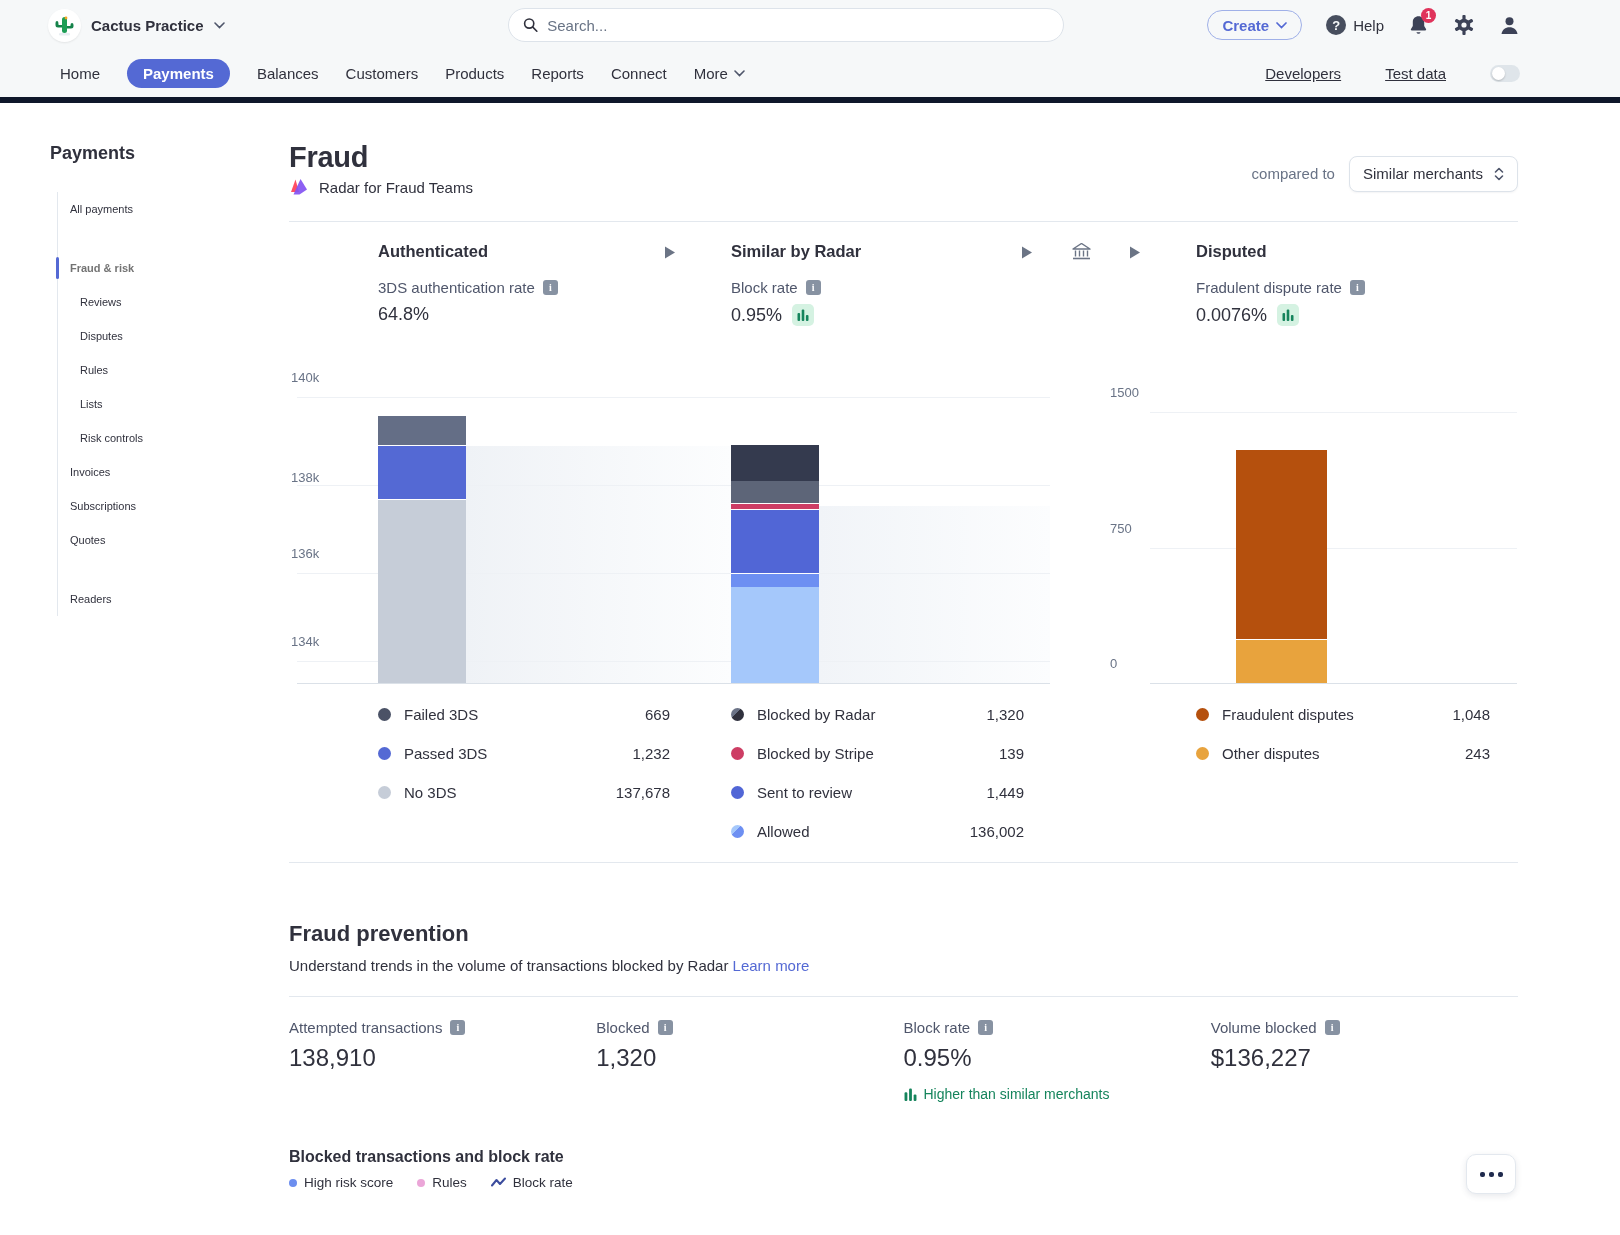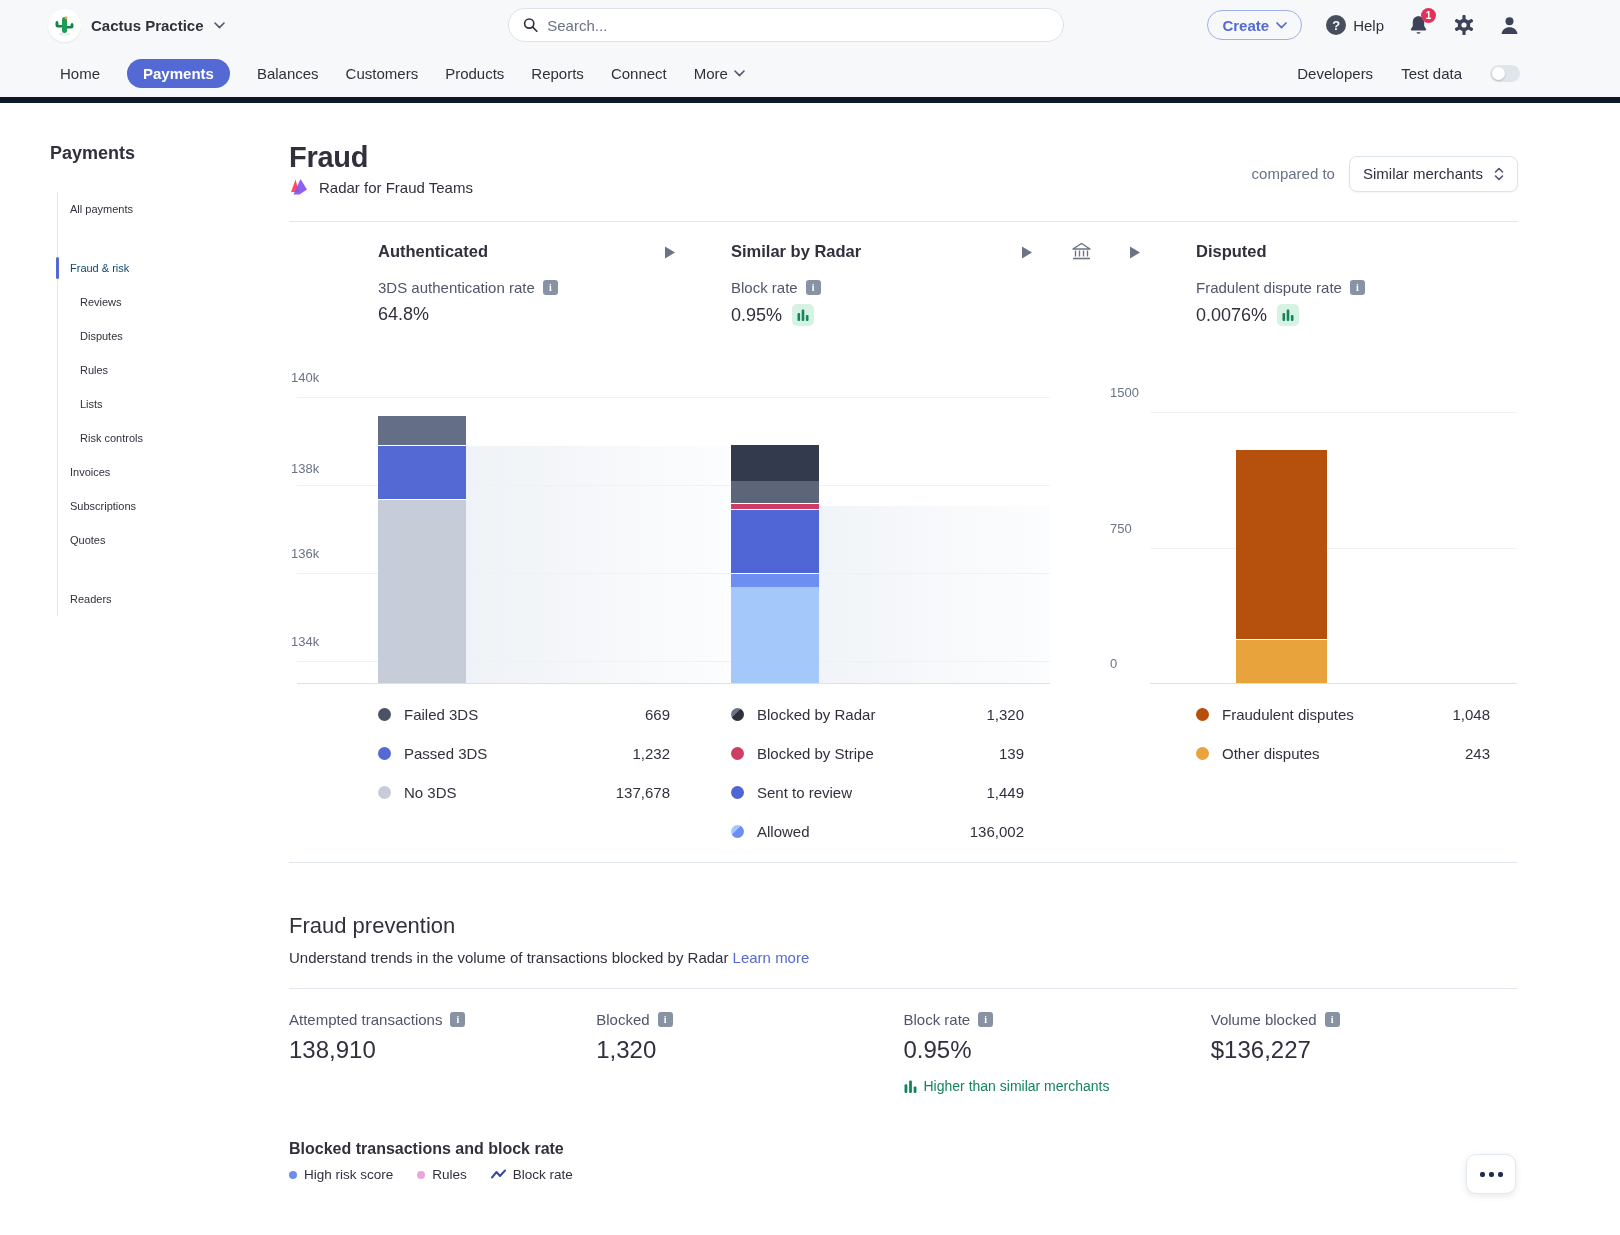--- a/index.html
+++ b/index.html
@@ -24,34 +24,34 @@
   .help-circle { width:20px; height:20px; border-radius:50%; background:#474e5e; color:#f6f8f9; font-size:13px; font-weight:700; display:flex; align-items:center; justify-content:center; }
   .help-label { font-size:15px; }
   .icon-btn { position:relative; cursor:pointer; display:flex; align-items:center; }
   .badge { position:absolute; top:-6px; right:-7px; min-width:15px; height:15px; border-radius:8px; background:#e0335b; color:#fff;
     font-size:10px; font-weight:700; display:flex; align-items:center; justify-content:center; padding:0 3px; }
 
   .navrow { height:47px; display:flex; align-items:center; padding:0 100px 0 60px; }
   .nav-items { display:flex; align-items:center; gap:27px; }
   .nav-item { font-size:15px; color:#30313d; cursor:pointer; white-space:nowrap; display:flex; align-items:center; gap:6px; }
   .nav-item.active { background:#5469d4; color:#fff; font-weight:700; padding:6px 16px; border-radius:999px; }
-  .nav-right { margin-left:auto; display:flex; align-items:flex-end; gap:28px; }
+  .nav-right { margin-left:auto; display:flex; align-items:flex-end; gap:44px;text-decoration:underline; }
   .nav-right .nav-item { font-weight:400; }
   .toggle { width:30px; height:17px; border-radius:9px; background:#dfe5ea; position:relative; cursor:pointer; }
   .toggle .knob { position:absolute; left:2px; top:2px; width:13px; height:13px; border-radius:50%; background:#fff; box-shadow:0 1px 2px rgba(0,0,0,.2); }
 
   
   .content { display:flex; padding:0 102px 0 50px; }
   .sidebar { width:239px; flex:none; padding-top:40px; }
   .sidebar-heading { font-size:18px; font-weight:700; }
   .side-list { margin-top:28px; margin-left:7px; border-left:1px solid #e3e8ee; list-style:none; }
   .side-item { position:relative; font-size:11px; color:#30313d; padding:8px 0 8px 12px; cursor:pointer; line-height:18px; }
   .side-item.indent { padding-left:22px; }
   .side-item.gap-before { margin-top:25px; }
-  .side-item.active { color:#0c4a6e; font-weight:400; }
+  .side-item.active { color:#737373; font-weight:700; }
   .side-item.active::before { content:""; position:absolute; left:-2px; top:6px; bottom:6px; width:3px; border-radius:2px; background:#5469d4; }
 
   .main { flex:1; min-width:0; }
 
   
   .page-head { display:flex; justify-content:space-between; padding-top:38px; padding-bottom:25px; border-bottom:1px solid #e3e8ee; }
   .page-title { font-size:29px; font-weight:700; letter-spacing:-.3px; }
   .radar-badge { display:flex; align-items:center; gap:10px; margin-top:4px; }
   .radar-badge span { font-size:15px; color:#30313d; }
   .filters { display:flex; align-items:center; gap:14px; margin-top:10px; }
@@ -83,21 +83,21 @@
 
   .legends { position:absolute; top:473px; left:0; width:1228px; }
   .legend-col { position:absolute; top:0; }
   .legend-row { display:flex; align-items:center; height:39px; gap:13px; }
   .dot { width:13px; height:13px; border-radius:50%; flex:none; }
   .legend-label { font-size:15px; color:#30313d; flex:1; }
   .legend-value { font-size:15px; color:#30313d; }
 
   
   .prevention { padding-top:50px; }
-  .prev-heading { font-size:22px; font-weight:400; }
+  .prev-heading { font-size:22px; font-weight:700;margin-top:8px; }
   .prev-desc { margin-top:10px; font-size:15px; color:#30313d; }
   .prev-desc a { color:#5469d4; text-decoration:none; cursor:pointer; }
   .prev-divider { margin-top:22px; border:none; border-top:1px solid #e3e8ee; }
   .metrics-grid { display:grid; grid-template-columns:repeat(4,1fr); padding-top:22px; }
   .m-label { display:flex; align-items:center; gap:8px; font-size:15px; color:#4f566b; }
   .m-value { margin-top:8px; font-size:24px; color:#30313d; }
   .m-note { margin-top:14px; display:flex; align-items:center; gap:7px; font-size:14px; color:#15845c; font-weight:500; }
   .sub-title { margin-top:46px; font-size:16px; font-weight:700; }
   .sub-legend { margin-top:9px; display:flex; align-items:center; gap:24px; }
   .sub-legend-item { display:flex; align-items:center; gap:7px; font-size:13.5px; color:#30313d; }
@@ -260,21 +260,21 @@
       <svg class="flow-icon" style="left:840px" width="12" height="13" viewBox="0 0 12 13">
           <polygon points="1,0.5 11,6.5 1,12.5" fill="#6b7485"></polygon>
         </svg>
 
       <div class="chart-area" id="chart-area">
         <div class="band b1"></div>
         <div class="band b2"></div>
       <div class="gridline" style="left: 8px; width: 753px; top: 35px;"></div>
           <div class="tick-label" style="left: 2px; top: 8px;">140k</div>
           <div class="gridline" style="left: 8px; width: 753px; top: 123px;"></div>
-          <div class="tick-label" style="left: 2px; top: 99px;">138k</div>
+          <div class="tick-label" style="left: 2px; top: 108px;">138k</div>
           <div class="gridline" style="left: 8px; width: 753px; top: 211px;"></div>
           <div class="tick-label" style="left: 2px; top: 184px;">136k</div>
           <div class="gridline" style="left: 8px; width: 753px; top: 299px;"></div>
           <div class="tick-label" style="left: 2px; top: 272px;">134k</div>
           <div class="gridline base" style="left: 8px; width: 753px; top: 321px;"></div>
           <div class="bar-seg" style="left: 89px; width: 88px; top: 53.524px; height: 29.436px; background: rgb(100, 110, 134);"></div>
           <div class="bar-seg" style="left: 89px; width: 88px; top: 82.96px; height: 54.208px; background: rgb(84, 105, 212); border-top: 1px solid rgb(255, 255, 255);"></div>
           <div class="bar-seg" style="left: 89px; width: 88px; top: 137.168px; height: 183.832px; background: rgb(198, 205, 216); border-top: 1px solid rgb(255, 255, 255);"></div>
           <div class="bar-seg" style="left: 442px; width: 88px; top: 82.96px; height: 58.08px; background: linear-gradient(rgb(52, 58, 78) 0px, rgb(52, 58, 78) 62%, rgb(93, 101, 120) 62%, rgb(93, 101, 120) 100%);"></div>
           <div class="bar-seg" style="left: 442px; width: 88px; top: 141.04px; height: 6.116px; background: rgb(205, 61, 100); border-top: 1px solid rgb(255, 255, 255);"></div>

